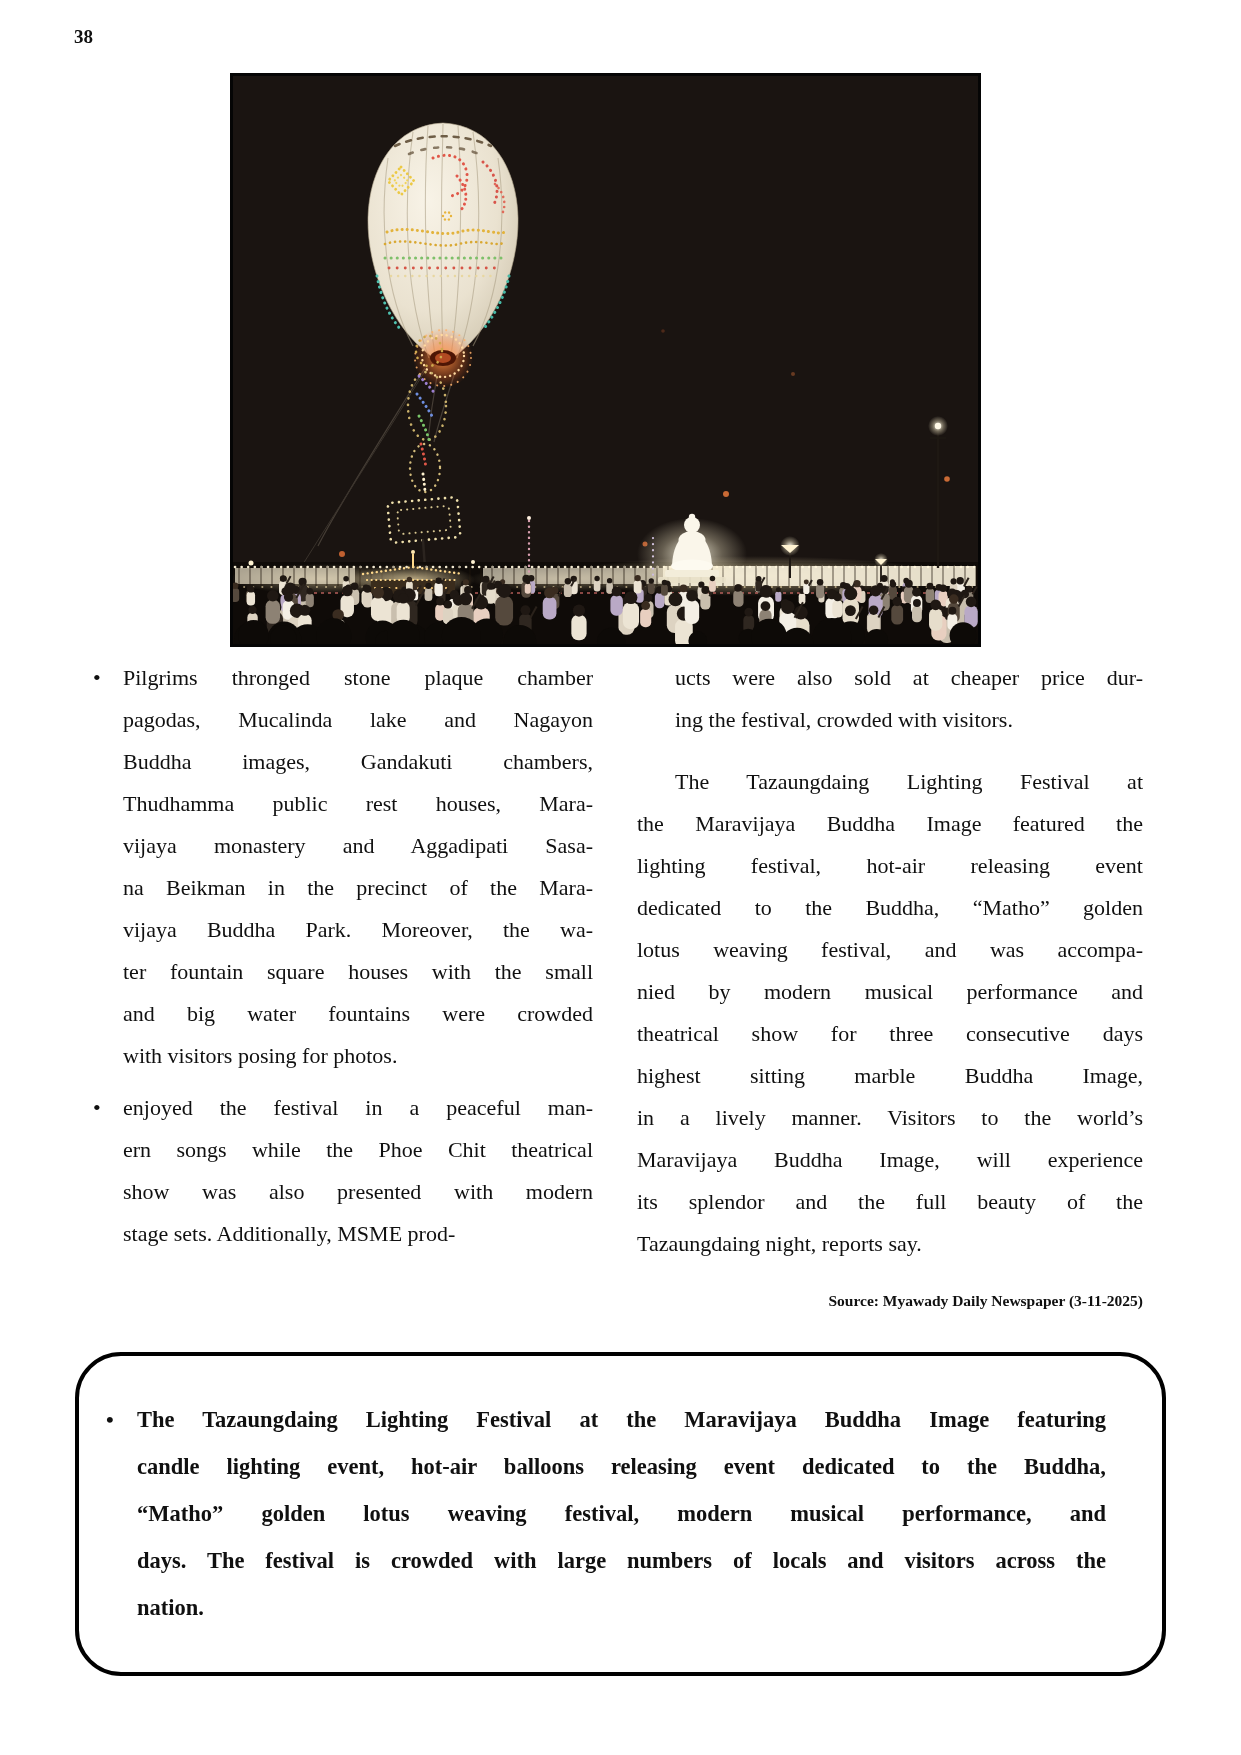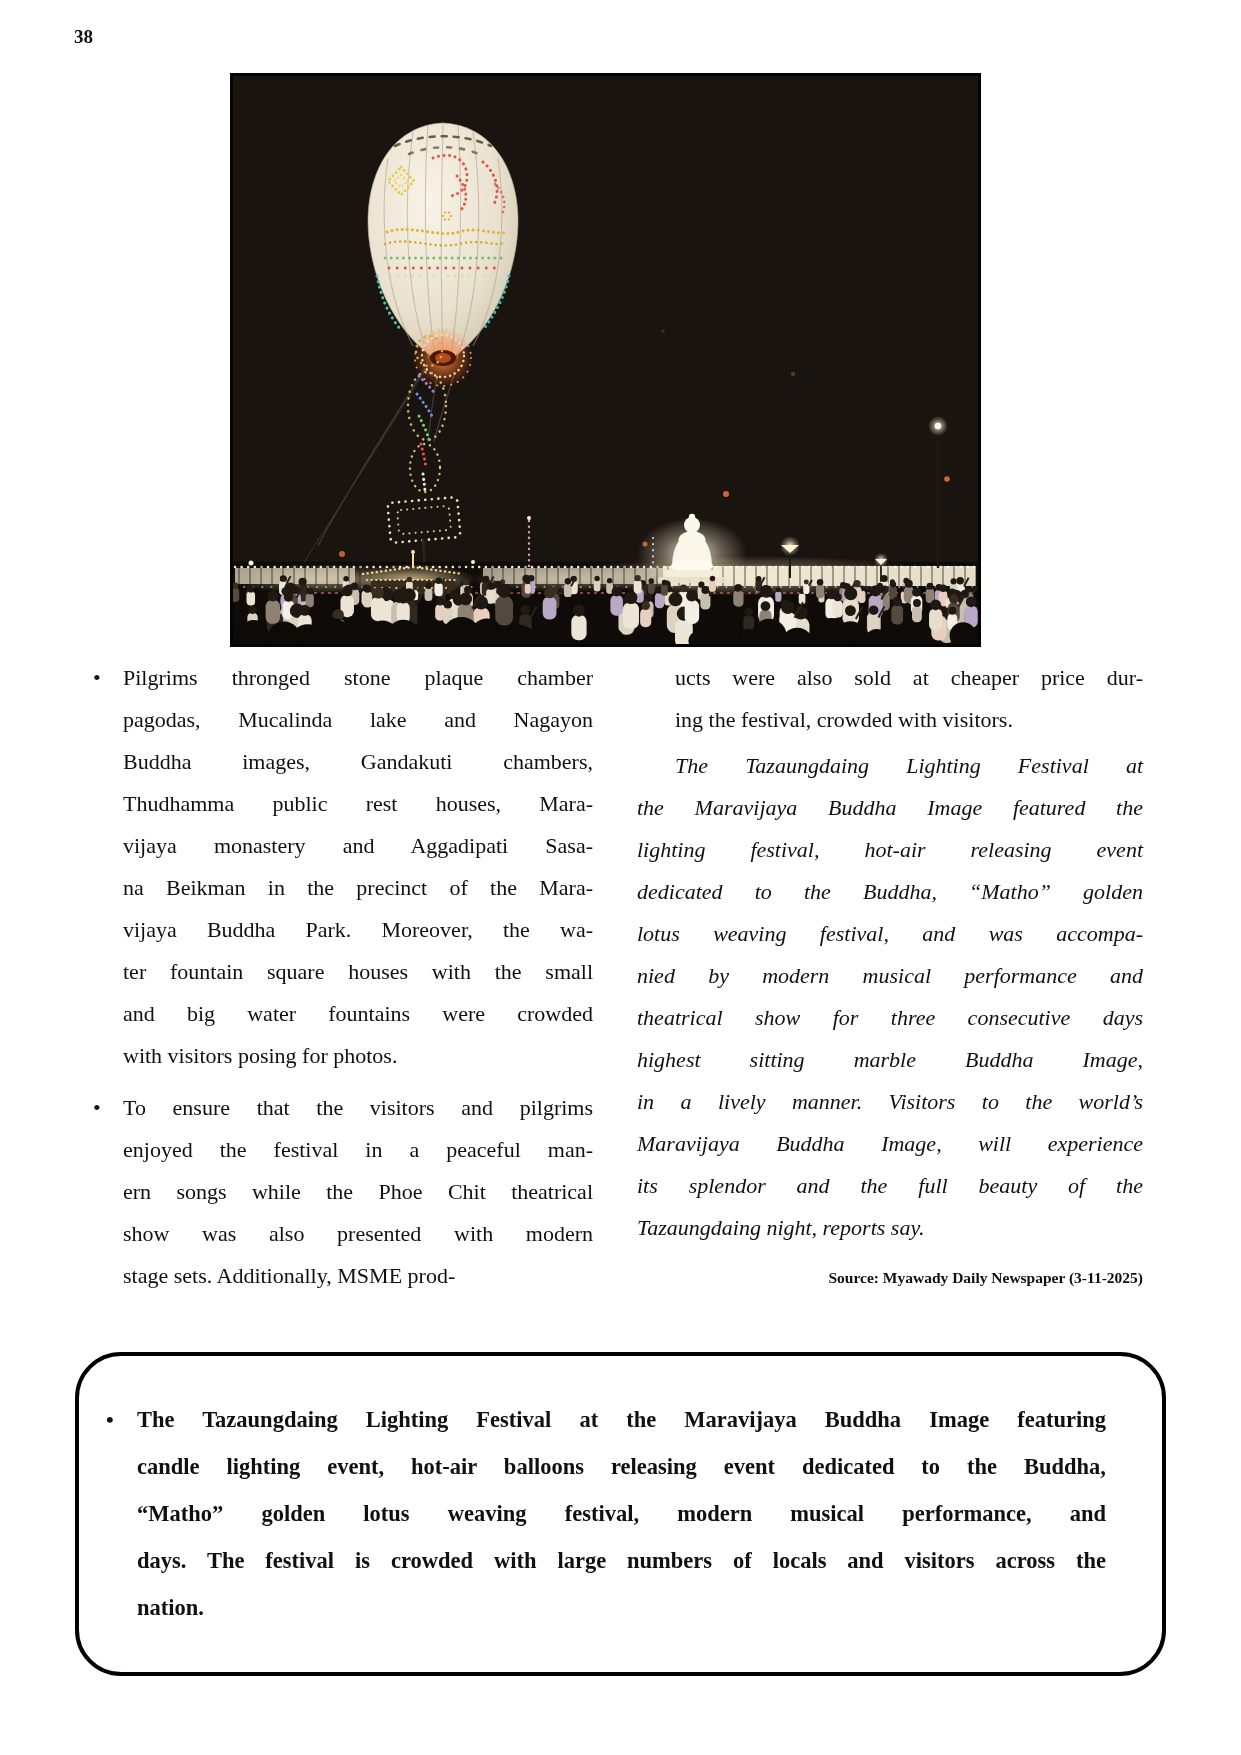--- a/index.html
+++ b/index.html
@@ -16,23 +16,23 @@
   .photo-frame svg{display:block;width:745px;height:568px;}
   .col{position:absolute;top:657px;font-size:22px;line-height:42px;}
   .col-left{left:88px;width:505px;}
   .col-right{left:637px;width:506px;}
   .bullet-item{position:relative;padding-left:35px;}
   .bullet-item + .bullet-item{margin-top:10px;}
   .bullet-marker{position:absolute;left:5px;top:0;line-height:42px;font-size:22px;}
   .line{text-align:justify;text-align-last:justify;white-space:normal;}
   .line.last{text-align-last:left;}
   .continuation{padding-left:38px;}
-  .para{margin-top:4px;font-style:italic;}
+  .para{margin-top:20px;}
   .para .line:first-child{text-indent:38px;}
-  .source-line{margin-top:18px;text-align:right;font-weight:bold;font-size:15.5px;line-height:22px;}
+  .source-line{margin-top:25px;text-align:right;font-weight:bold;font-size:15.5px;line-height:22px;}
   .callout{
     position:absolute;left:75px;top:1352px;width:1091px;height:324px;
     border:4px solid #000;border-radius:46px;box-sizing:border-box;
     padding:40px 56px 0 58px;font-weight:bold;font-size:22.5px;line-height:47px;
   }
   .callout .bullet-marker{left:27px;top:40px;line-height:47px;}
 </style>
 </head>
 <body>
 
@@ -603,21 +603,20 @@
         <div class="line">na Beikman in the precinct of the Mara-</div>
         <div class="line">vijaya Buddha Park. Moreover, the wa-</div>
         <div class="line">ter fountain square houses with the small</div>
         <div class="line">and big water fountains were crowded</div>
         <div class="line last">with visitors posing for photos.</div>
       </div>
   </div>
   <div class="bullet-item">
     <span class="bullet-marker">•</span>
     <div>
-        <div class="line">To ensure that the visitors and pilgrims</div>
         <div class="line">enjoyed the festival in a peaceful man-</div>
         <div class="line">ern songs while the Phoe Chit theatrical</div>
         <div class="line">show was also presented with modern</div>
         <div class="line last">stage sets.  Additionally,  MSME  prod-</div>
       </div>
   </div>
 </div>
 
 <div class="col col-right">
   <div class="continuation">

